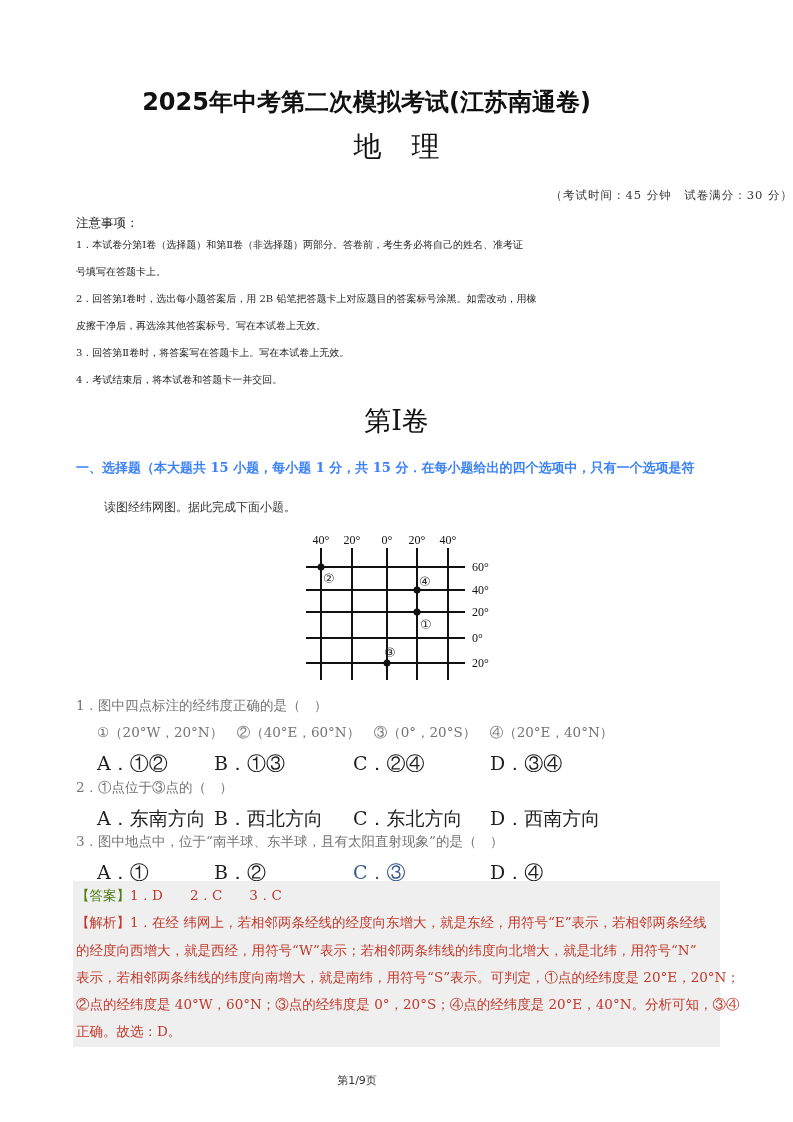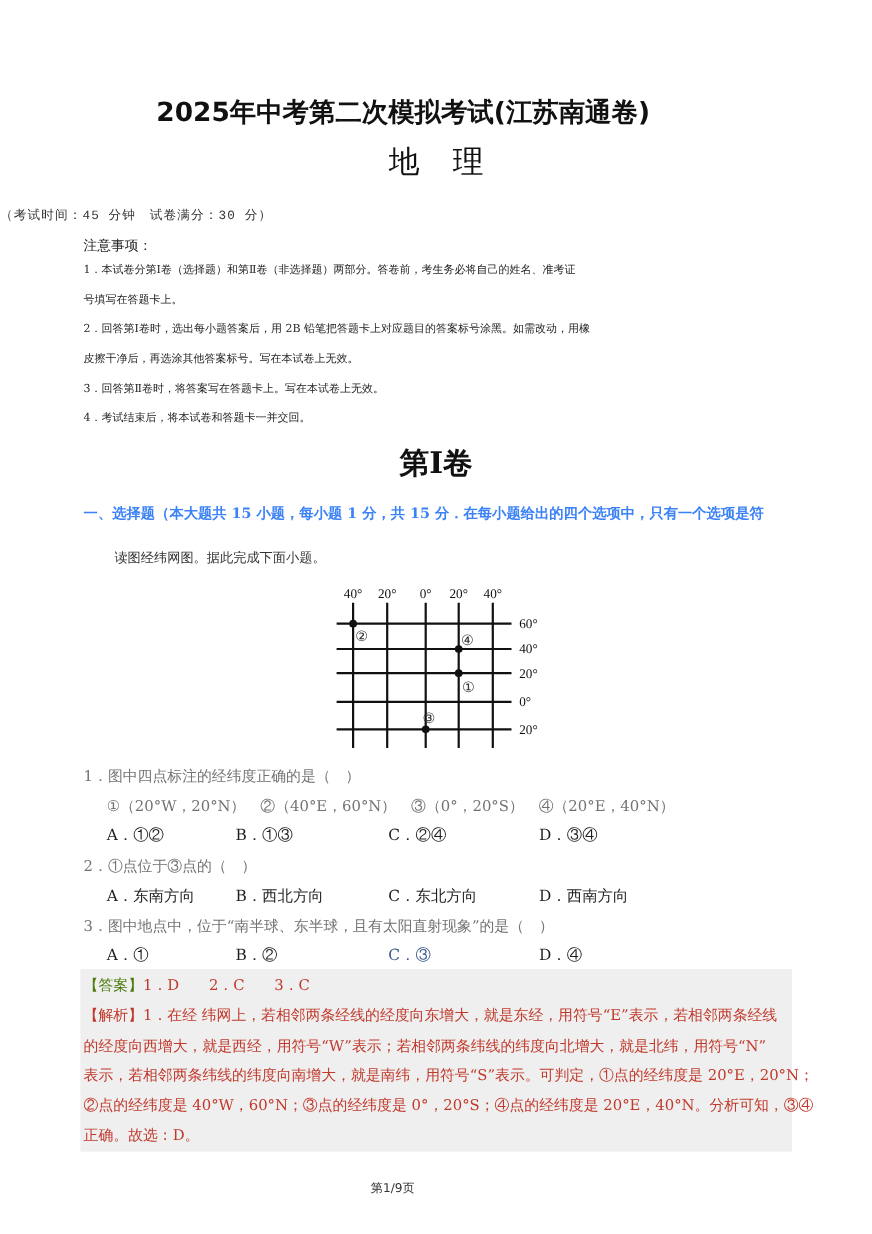--- a/index.html
+++ b/index.html
@@ -3,29 +3,29 @@
 <meta charset="utf-8">
 <style>
   html, body { margin:0; padding:0; background:#ffffff; }
   body { width:793px; height:1122px; position:relative; overflow:hidden;
          font-family:"DejaVu Serif","Liberation Serif",serif; color:#1a1a1a; }
   .abs { position:absolute; white-space:nowrap; }
   #title { left:0; width:733px; top:86px; text-align:center;
            font-family:"DejaVu Sans","Liberation Sans",sans-serif; font-size:24px; letter-spacing:0px; color:#111;font-weight:bold; }
   #subject { left:0; width:793px; top:128px; text-align:center;
              font-family:"DejaVu Sans","Liberation Sans",sans-serif; font-size:28px; font-weight:normal; letter-spacing:30px; padding-left:30px; box-sizing:border-box; color:#111; }
-  #exam-info { left:0; width:793px; top:188px; text-align:left; font-size:11.5px; color:#333; letter-spacing:1px;font-family:Liberation Mono, monospace; }
+  #exam-info { left:0; width:793px; top:188px; text-align:right; font-size:11.5px; color:#333; letter-spacing:1px; }
   .notice { left:76px; font-size:10px; color:#1e1e1e; }
   #notice-head { top:215px; font-size:12.5px; }
-  #vol-title { left:0; width:793px; top:403px; text-align:center; font-size:27px; color:#111;font-weight:bold; }
+  #vol-title { left:0; width:793px; top:403px; text-align:center; font-size:27px; color:#111; }
   #section-head { left:76px; top:458px; font-size:13px; font-weight:bold; color:#3b82f6; line-height:20px; white-space:normal; width:650px; }
   #section-head .line2 { padding-left:20px; display:block; }
   #read-instr { left:104px; top:499px; font-size:12px; color:#333; }
   .q { left:76px; font-size:13.5px; color:#737373; }
-  .opt { font-size:14px; color:#1e1e1e; }
+  .opt { font-size:19px; color:#1e1e1e; }
   #answer-box { left:73px; top:881px; width:647px; height:166px; background:#efefef; }
   .ans { left:76px; font-size:13.5px; color:#c0392b; }
   .ans-key { color:#4d7c0f; }
   #footer { left:0; width:714px; top:1073px; text-align:center; font-size:11px; color:#333; font-family:"DejaVu Sans","Liberation Sans",sans-serif; }
   .grid-label { font-family:"Liberation Serif","DejaVu Serif",serif; font-size:12px; fill:#111; }
   .pt-label { font-family:"DejaVu Sans","Liberation Sans",sans-serif; font-size:13px; fill:#333; }
 </style>
 </head>
 <body>
 

